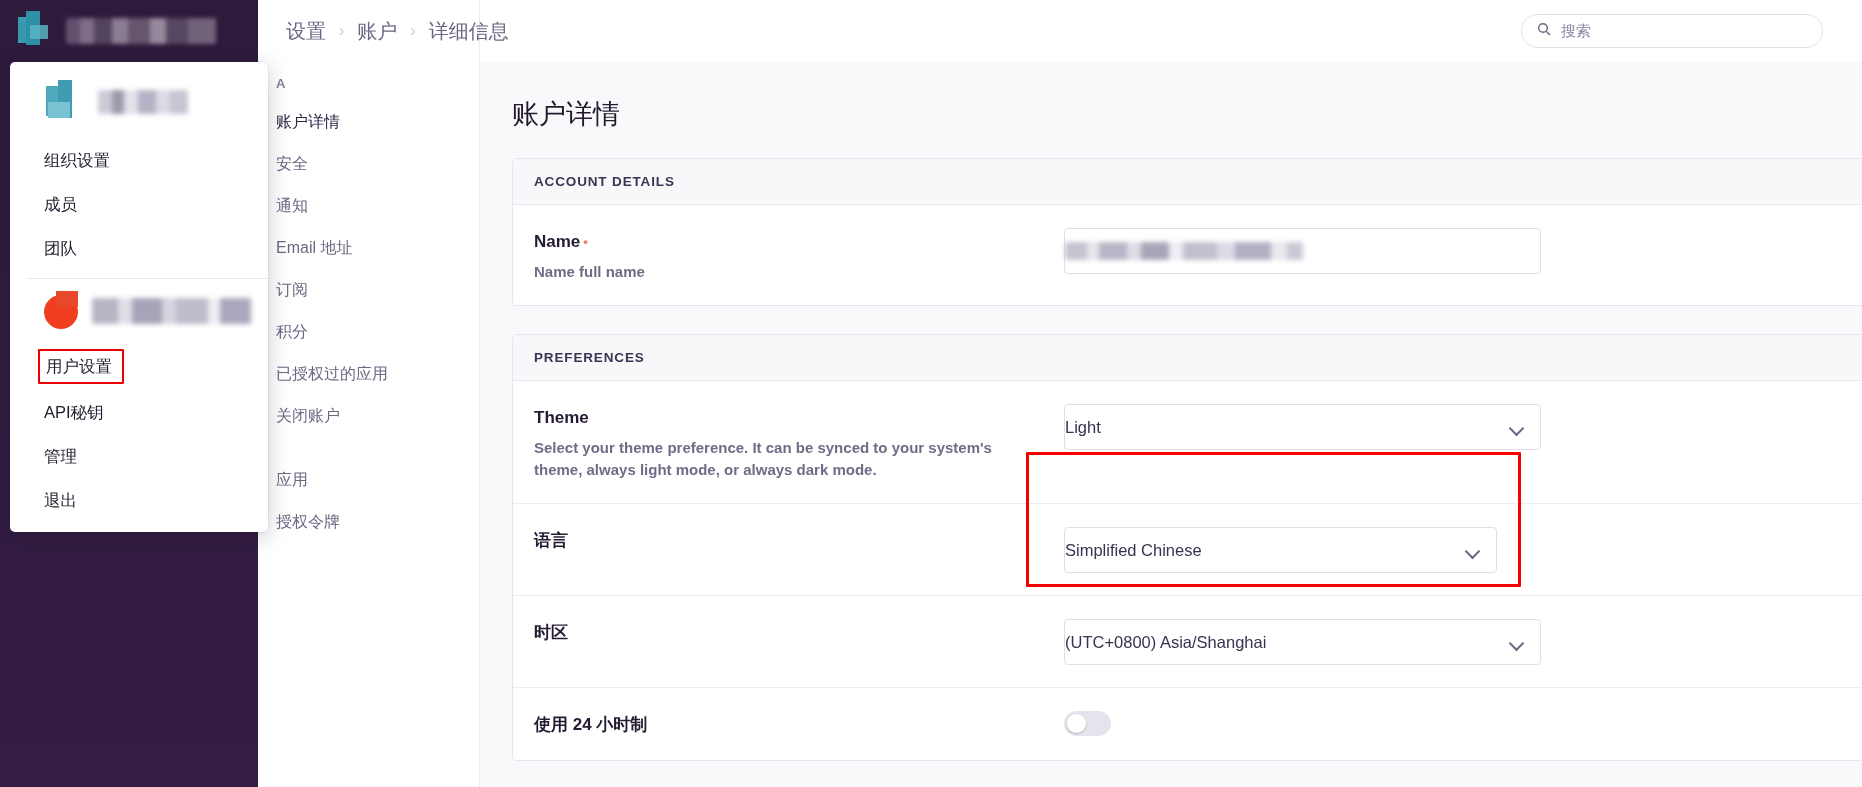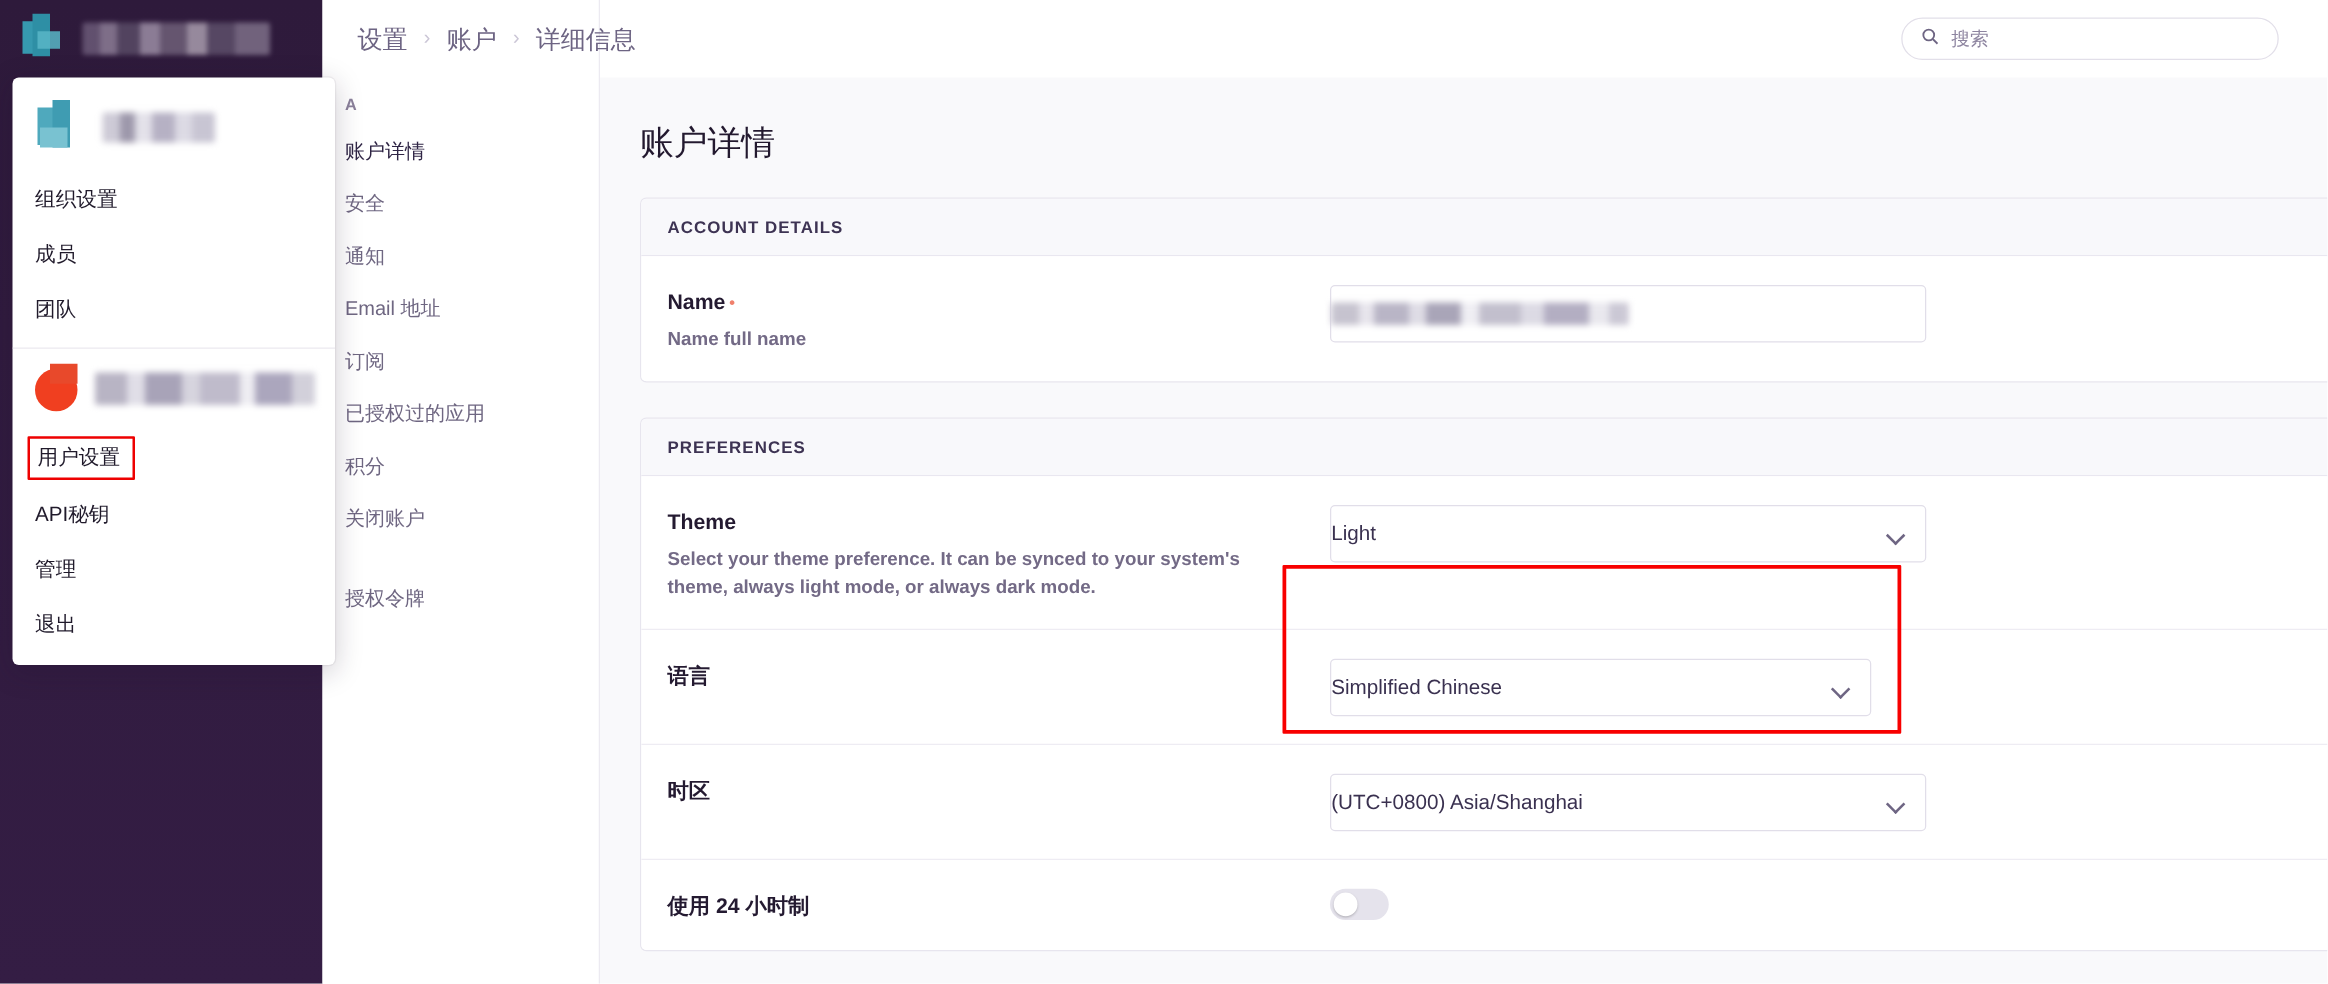--- a/index.html
+++ b/index.html
@@ -264,21 +264,21 @@
 
   
   .dropdown {
     position: absolute;
     left: 10px; top: 62px;
     width: 258px;
     background: #ffffff;
     border-radius: 5px;
     box-shadow: 0 5px 22px rgba(30,20,45,.22), 0 0 0 1px rgba(30,20,45,.05);
     z-index: 40;
-    padding: 8px 0 10px 0;
+    padding: 8px 0 10px 16px;
     overflow: hidden;
   }
   .dd-account {
     display: flex; align-items: center; gap: 10px;
     padding: 10px 16px 14px 16px;
   }
   .dd-logo-teal { width: 46px; height: 44px; position: relative; flex:0 0 46px; }
   .dd-logo-teal .a { position:absolute; left:4px; top:6px; width:24px; height:30px; background:#4fa9bd; }
   .dd-logo-teal .b { position:absolute; left:16px; top:0px; width:14px; height:38px; background:#3f9cb2; }
   .dd-logo-teal .c { position:absolute; left:6px; top:22px; width:22px; height:16px; background:#79c2d1; }
@@ -396,24 +396,25 @@
     </nav>
   </aside>
 
   <aside class="settings-sidebar">
     <div class="ss-group-title">a</div>
     <div class="ss-item active">账户详情</div>
     <div class="ss-item">安全</div>
     <div class="ss-item">通知</div>
     <div class="ss-item">Email 地址</div>
     <div class="ss-item">订阅</div>
+    <div class="ss-item">积分</div>
     <div class="ss-item">已授权过的应用</div>
-    <div class="ss-item">积分</div>
     <div class="ss-item">关闭账户</div>
     <div class="ss-gap"></div>
+    <div class="ss-item">应用</div>
     <div class="ss-item">授权令牌</div>
   </aside>
 
   <main class="main">
     <div class="topbar">
       <div class="search-box">
         <span>
           <svg width="16" height="16" viewBox="0 0 24 24" fill="none" stroke="#6e6583" stroke-width="2.2">
             <circle cx="10.5" cy="10.5" r="6.5"></circle>
             <line x1="15.6" y1="15.6" x2="21" y2="21"></line>

